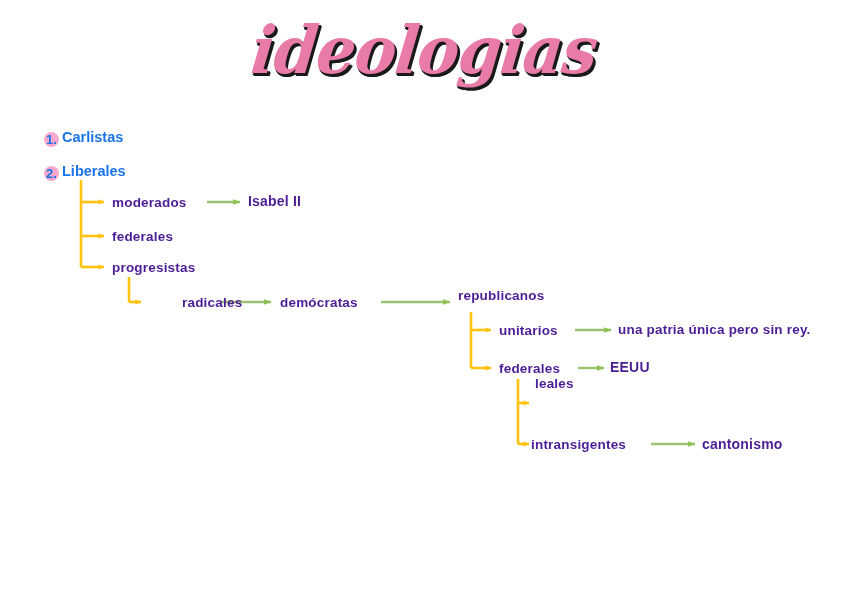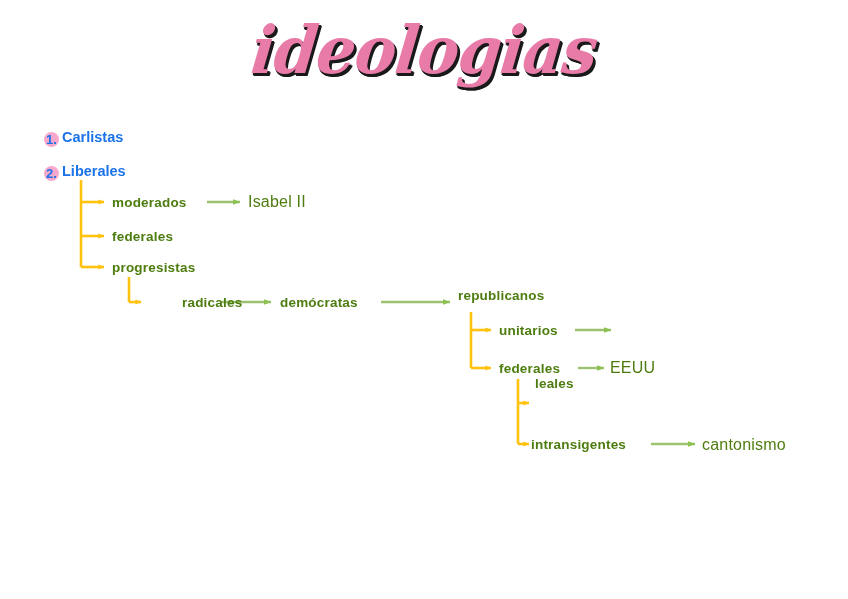--- a/index.html
+++ b/index.html
@@ -54,30 +54,30 @@
     top: 0;
     width: 848px;
     height: 599px;
     pointer-events: none;
   }
 
   
   .node {
     position: absolute;
     white-space: nowrap;
-    color: #4d7c0f;
+    color: #4c1d95;
     font-family: "Liberation Sans", sans-serif;
     font-weight: bold;
     font-size: 13.5px;
     letter-spacing: 0.2px;
     line-height: 1;
   }
   .node.big {
-    font-size: 16px;
-    font-weight: normal;
+    font-size: 14px;
+    font-weight: bold;
   }
 
   
   .numlist {
     position: absolute;
     color: #1A73E8;
     font-family: "Liberation Sans", sans-serif;
     font-weight: bold;
     font-size: 14.5px;
     white-space: nowrap;
@@ -183,20 +183,21 @@
   <div class="node" style="left:112px; top:261px;">progresistas</div>
 
   <div class="node" style="left:148px; top:296px;padding-left:34px;">radicales</div>
 
   <div class="node" style="left:280px; top:296px;">demócratas</div>
 
   <div class="node" style="left:458px; top:289px;">republicanos</div>
 
   <div class="node" style="left:499px; top:324px;">unitarios</div>
 
+  <div class="node" style="left:618px; top:323px;">una patria única pero sin rey.</div>
 
   <div class="node" style="left:499px; top:362px;">federales</div>
 
   <div class="node big" style="left:610px; top:360px;">EEUU</div>
 
   <div class="node" style="left:535px; top:377px;">leales</div>
 
   <div class="node" style="left:531px; top:438px;">intransigentes</div>
 
   <div class="node big" style="left:702px; top:437px;">cantonismo</div>

